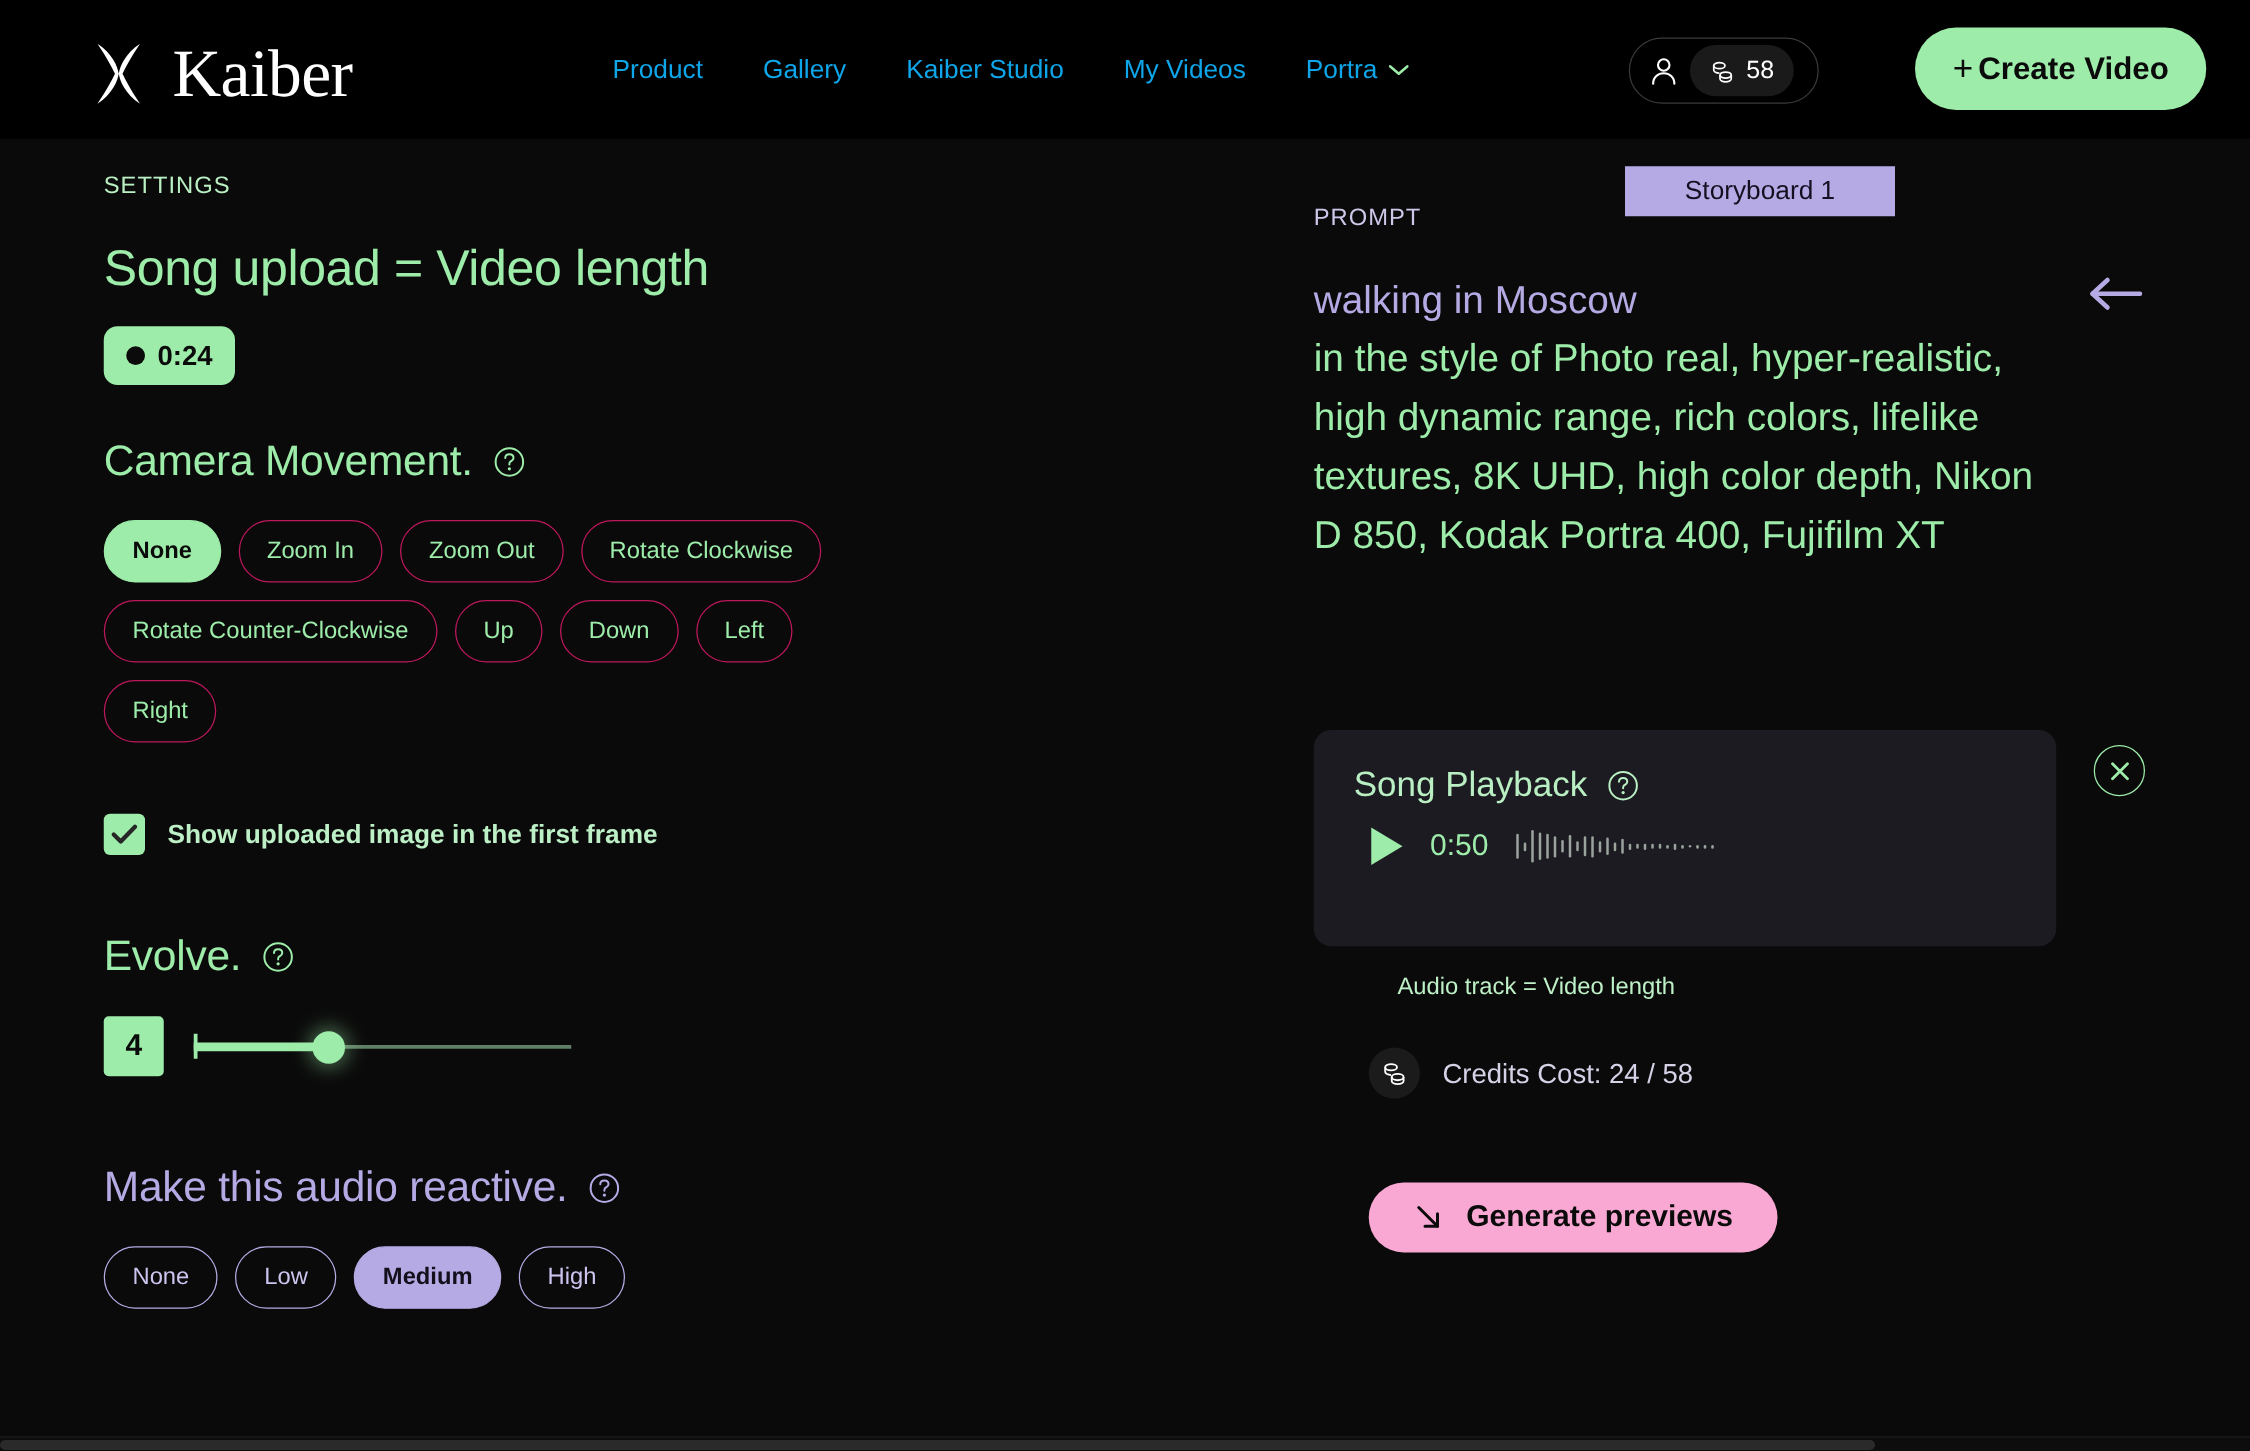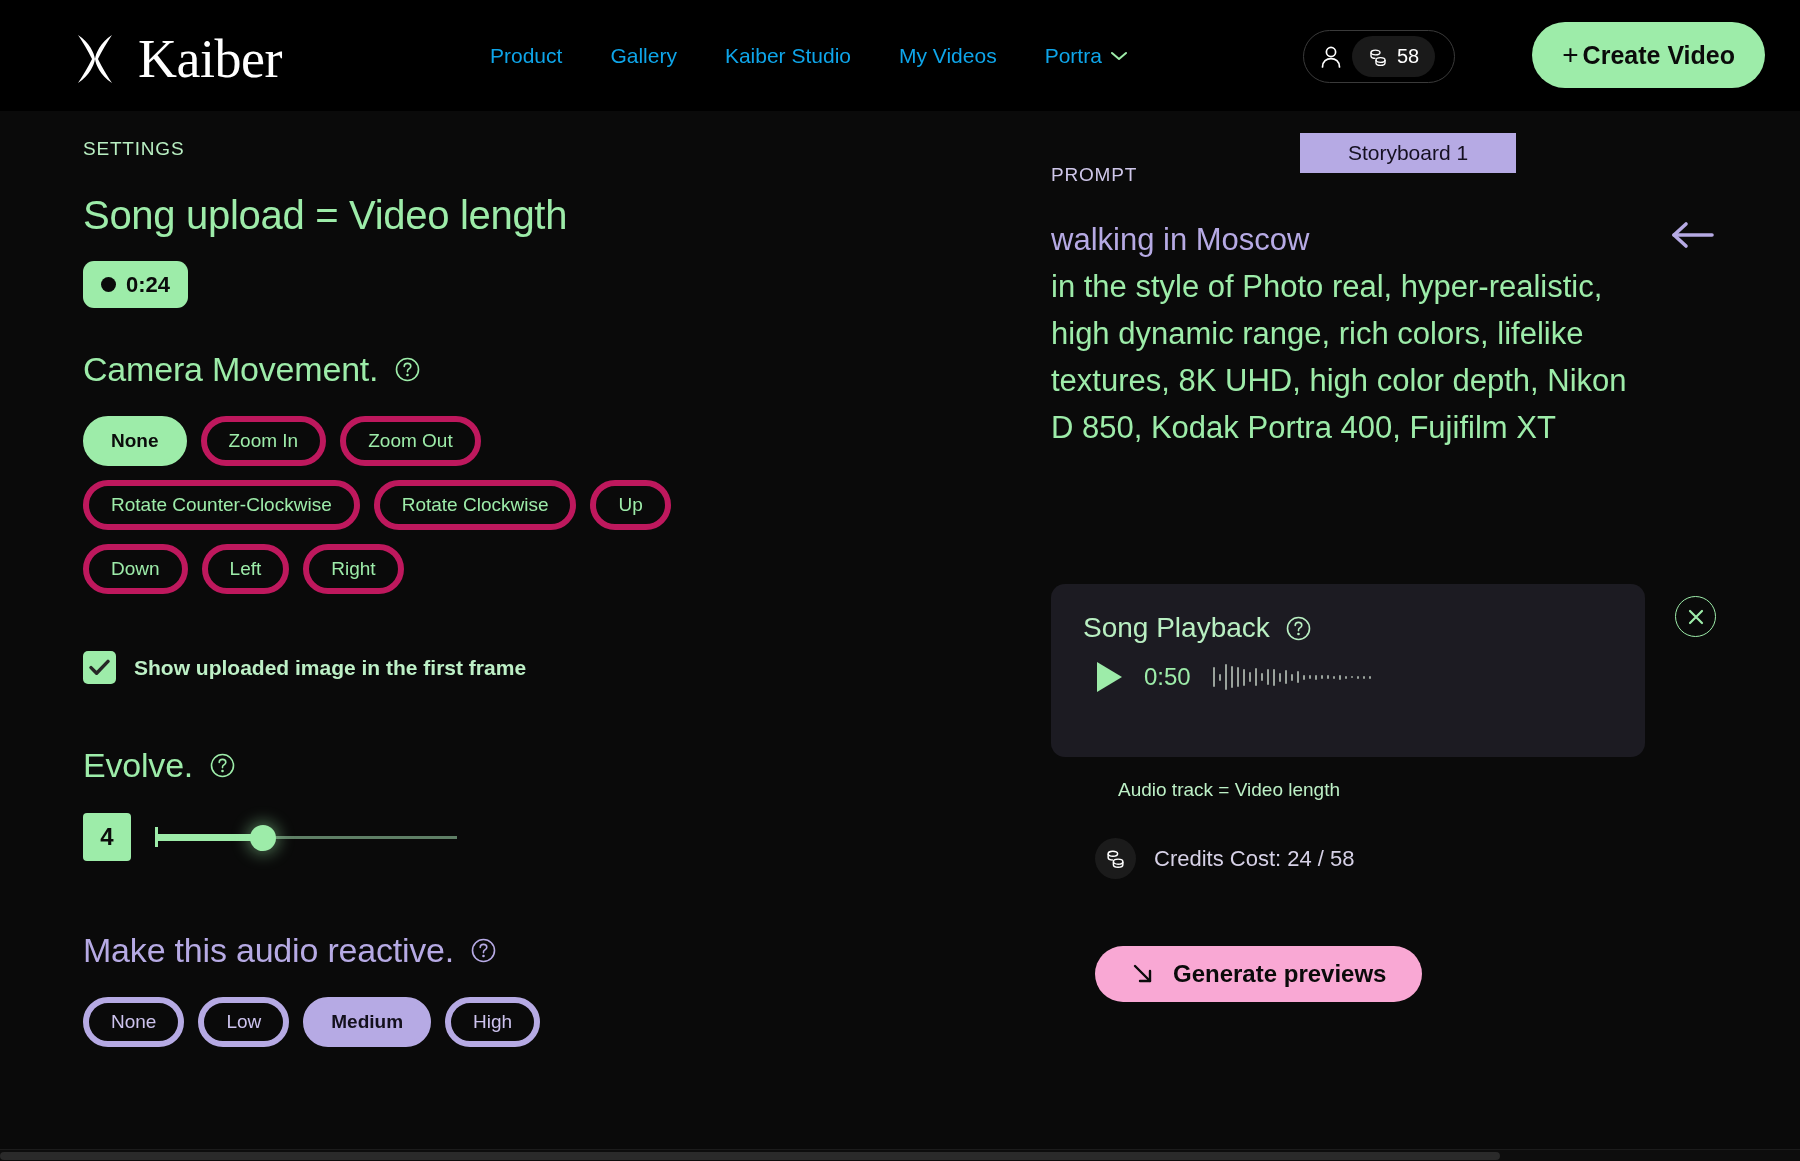--- a/index.html
+++ b/index.html
@@ -180,21 +180,21 @@
   .pill-row {
     display: flex;
     flex-wrap: wrap;
     gap: 14px;
     margin-top: 27px;
     max-width: 640px;
   }
   .pill {
     height: 50px;
     border-radius: 26px;
-    border: 6px solid #be185d;
+    border: 1px solid #be185d;
     color: #9deca9;
     background: transparent;
     font-family: "Liberation Sans", sans-serif;
     font-size: 19px;
     padding: 0 22px;
     display: flex;
     align-items: center;
     justify-content: center;
     cursor: pointer;
     white-space: nowrap;
@@ -509,24 +509,24 @@
       <button class="pill active">
           <span>None</span>
         </button>
       <button class="pill">
           <span>Zoom In</span>
         </button>
       <button class="pill">
           <span>Zoom Out</span>
         </button>
       <button class="pill">
+          <span>Rotate Clockwise</span>
+        </button>
+      <button class="pill">
           <span>Rotate Counter-Clockwise</span>
-        </button>
-      <button class="pill">
-          <span>Rotate Clockwise</span>
         </button>
       <button class="pill">
           <span>Up</span>
         </button>
       <button class="pill">
           <span>Down</span>
         </button>
       <button class="pill">
           <span>Left</span>
         </button>

